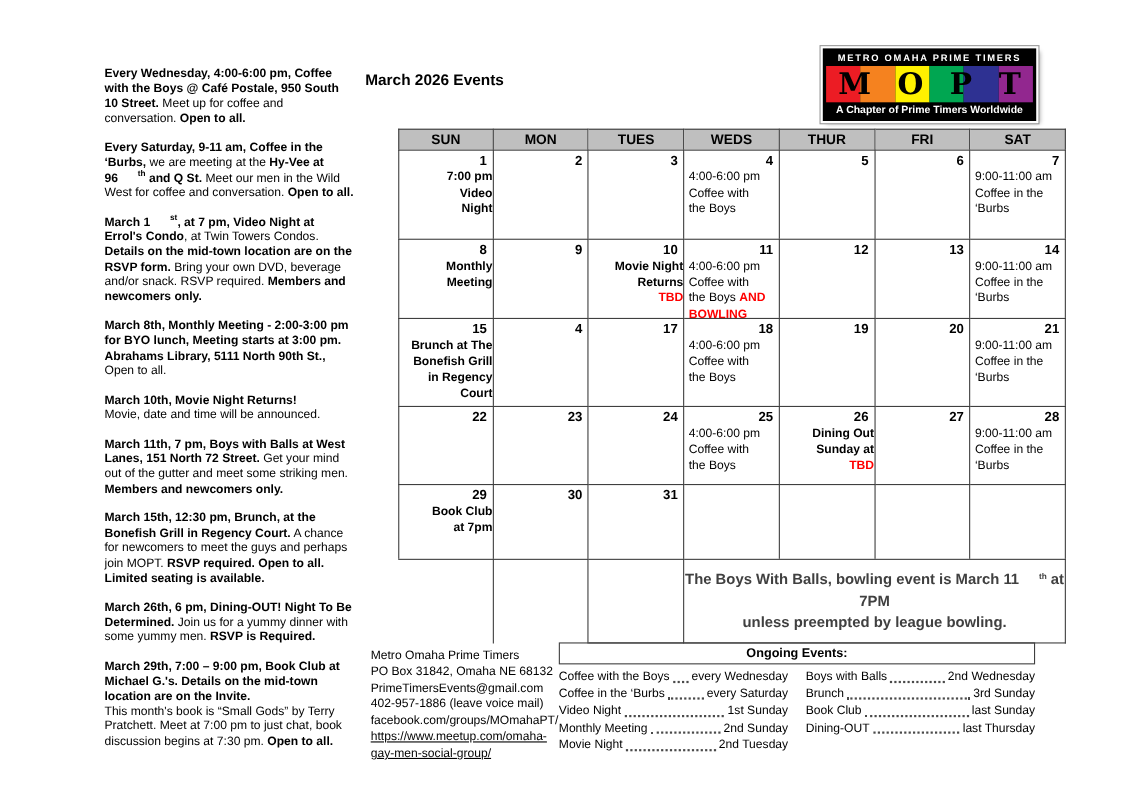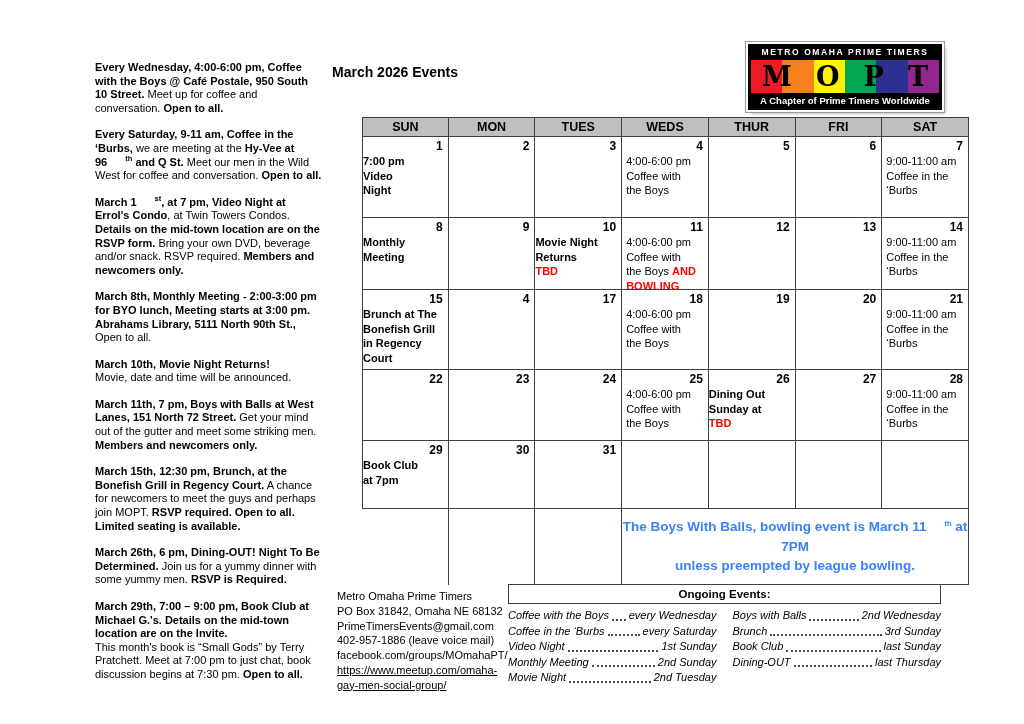--- a/index.html
+++ b/index.html
@@ -33,33 +33,33 @@
   .w0{height:81px;} .w1{height:72px;} .w2{height:80px;} .w3{height:71px;} .w4{height:68px;}
   .row.bottom{grid-template-columns:1fr 1fr 1fr 4fr;height:77px;}
   .cell,.dayhead{box-sizing:border-box;border-top:1.5px solid var(--bc);border-right:1.5px solid var(--bc);overflow:hidden;}
   .row > :first-child{border-left:1.5px solid var(--bc);}
   .row.bottom > :first-child{border-left:none;}
   .bb{border-bottom:1.5px solid var(--bc);}
   .dayhead{background:#BFBFBF;text-align:center;font-weight:bold;font-size:12.5px;line-height:18px;}
   .date{font-weight:bold;font-size:12px;line-height:13px;text-align:right;padding:3px 5px 0 0;}
   .body{font-size:11px;line-height:14.5px;padding-top:1px;}
   .body.al{text-align:left;padding-left:4px;}
-  .body.ac{text-align:left;}
+  .body.ac{text-align:right;}
   .note{display:flex;flex-direction:column;justify-content:center;text-align:center;
-        color:#3b82f6;font-weight:bold;font-size:13.5px;line-height:19.5px;}
+        color:#404040;font-weight:bold;font-size:13.5px;line-height:19.5px;}
 
   
   .footer{position:absolute;left:337px;top:589px;width:178px;font-size:11px;line-height:14.8px;}
   .footer .link{text-decoration:underline;}
 
   
   .ongoing{position:absolute;left:508px;top:584px;width:433px;font-size:11px;}
   .obox{box-sizing:border-box;border:1.5px solid #3F3F3F;text-align:center;font-weight:bold;
         font-size:11.5px;height:20px;line-height:18px;margin-bottom:4px;}
-  .ocols{display:flex;gap:16px;font-style:italic;}
+  .ocols{display:flex;gap:16px;}
   .ocol{flex:1;}
   .oe{display:flex;line-height:15.6px;}
   .dots{flex:1;border-bottom:2px dotted #4a4a4a;margin:0 3px 3px;align-self:flex-end;}
 </style>
 </head>
 <body>
 
 <div class="sidebar">
     <div class="para"><span class="b">Every Wednesday, 4:00-6:00 pm, Coffee with the Boys @ Café Postale, 950 South 10 Street.</span><span> Meet up for coffee and conversation. </span><span class="b">Open to all.</span></div>
     <div class="para"><span class="b">Every Saturday, 9-11 am, Coffee in the ‘Burbs,</span><span> we are meeting at the </span><span class="b">Hy-Vee at 96</span><sup class="b">th</sup><span class="b"> and Q St.</span><span>  Meet our men in the Wild West for coffee and conversation. </span><span class="b">Open to all.</span></div>

